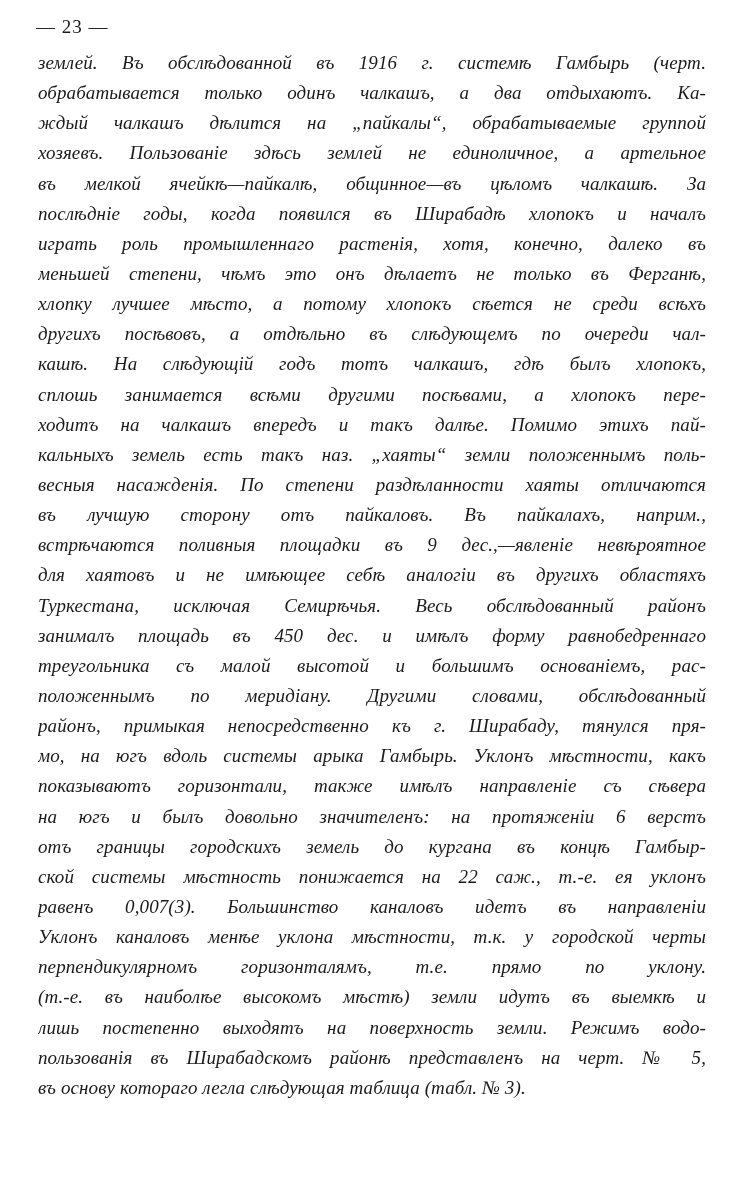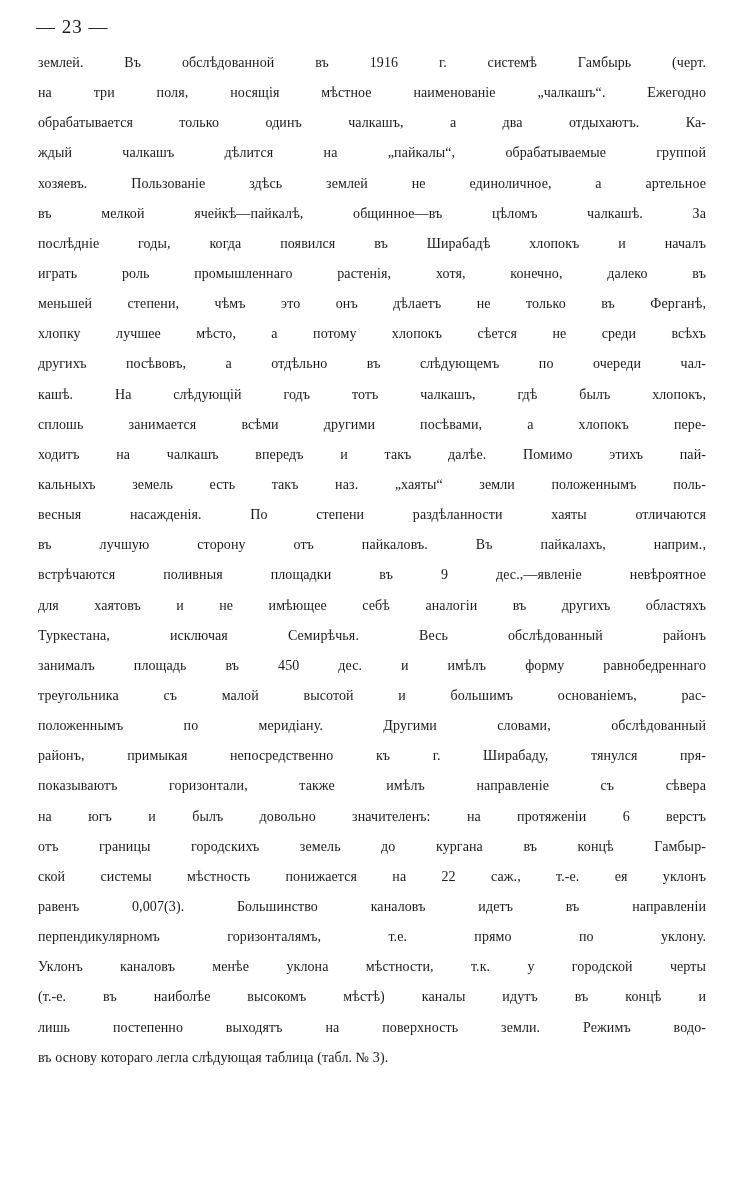--- a/index.html
+++ b/index.html
@@ -21,37 +21,37 @@
   }
   .body-text {
     position: absolute;
     top: 48px; left: 38px;
     width: 668px;
   }
   .line {
     display: block;
     height: 30.15px;
     line-height: 30px;
-    font-size: 14px;
+    font-size: 19px;
     text-align: justify;
     text-align-last: justify;
     white-space: nowrap;
     overflow: hidden;
     letter-spacing: 0.1px;
+    font-style: italic;
   }
   .line.last { text-align-last: left; }
 </style>
 </head>
 <body>
 
 <div class="page-number">— 23 —</div>
 
 <div class="body-text">
   <span class="line">землей. Въ обслѣдованной въ 1916 г. системѣ Гамбырь (черт.</span>
-  <span class="line">на три поля, носящія мѣстное наименованіе „чалкашъ“. Ежегодно</span>
   <span class="line">обрабатывается только одинъ чалкашъ, а два отдыхаютъ. Ка-</span>
   <span class="line">ждый чалкашъ дѣлится на „пайкалы“, обрабатываемые группой</span>
   <span class="line">хозяевъ. Пользованіе здѣсь землей не единоличное, а артельное</span>
   <span class="line">въ мелкой ячейкѣ—пайкалѣ, общинное—въ цѣломъ чалкашѣ. За</span>
   <span class="line">послѣдніе годы, когда появился въ Ширабадѣ хлопокъ и началъ</span>
   <span class="line">играть роль промышленнаго растенія, хотя, конечно, далеко въ</span>
   <span class="line">меньшей степени, чѣмъ это онъ дѣлаетъ не только въ Ферганѣ,</span>
   <span class="line">хлопку лучшее мѣсто, а потому хлопокъ сѣется не среди всѣхъ</span>
   <span class="line">другихъ посѣвовъ, а отдѣльно въ слѣдующемъ по очереди чал-</span>
   <span class="line">кашѣ. На слѣдующій годъ тотъ чалкашъ, гдѣ былъ хлопокъ,</span>
@@ -60,23 +60,25 @@
   <span class="line">кальныхъ земель есть такъ наз. „хаяты“ земли положеннымъ поль-</span>
   <span class="line">весныя насажденія. По степени раздѣланности хаяты отличаются</span>
   <span class="line">въ лучшую сторону отъ пайкаловъ. Въ пайкалахъ, наприм.,</span>
   <span class="line">встрѣчаются поливныя площадки въ 9 дес.,—явленіе невѣроятное</span>
   <span class="line">для хаятовъ и не имѣющее себѣ аналогіи въ другихъ областяхъ</span>
   <span class="line">Туркестана, исключая Семирѣчья. Весь обслѣдованный районъ</span>
   <span class="line">занималъ площадь въ 450 дес. и имѣлъ форму равнобедреннаго</span>
   <span class="line">треугольника съ малой высотой и большимъ основаніемъ, рас-</span>
   <span class="line">положеннымъ по меридіану. Другими словами, обслѣдованный</span>
   <span class="line">районъ, примыкая непосредственно къ г. Ширабаду, тянулся пря-</span>
+  <span class="line">мо, на югъ вдоль системы арыка Гамбырь. Уклонъ мѣстности, какъ</span>
   <span class="line">показываютъ горизонтали, также имѣлъ направленіе съ сѣвера</span>
   <span class="line">на югъ и былъ довольно значителенъ: на протяженіи 6 верстъ</span>
   <span class="line">отъ границы городскихъ земель до кургана въ концѣ Гамбыр-</span>
   <span class="line">ской системы мѣстность понижается на 22 саж., т.-е. ея уклонъ</span>
   <span class="line">равенъ 0,007(3). Большинство каналовъ идетъ въ направленіи</span>
+  <span class="line">Уклонъ каналовъ менѣе уклона мѣстности, т.к. у городской черты</span>
   <span class="line">перпендикулярномъ горизонталямъ, т.е. прямо по уклону.</span>
-  <span class="line">Уклонъ каналовъ менѣе уклона мѣстности, т.к. у городской черты</span>
-  <span class="line">(т.-е. въ наиболѣе высокомъ мѣстѣ) каналы идутъ въ концѣ и</span>
+  <span class="line">(т.-е. въ наиболѣе высокомъ мѣстѣ) земли идутъ въ выемкѣ и</span>
   <span class="line">лишь постепенно выходятъ на поверхность земли. Режимъ водо-</span>
+  <span class="line">пользованія въ Ширабадскомъ районѣ представленъ на черт. № 5,</span>
   <span class="line last">въ основу котораго легла слѣдующая таблица (табл. № 3).</span>
 </div>
 
 </body></html>

